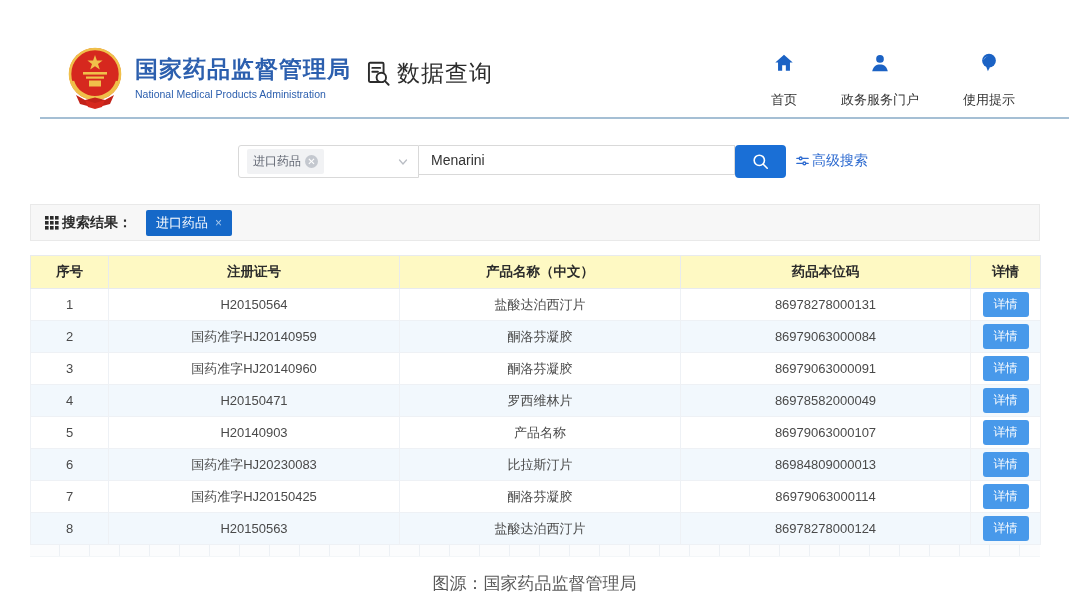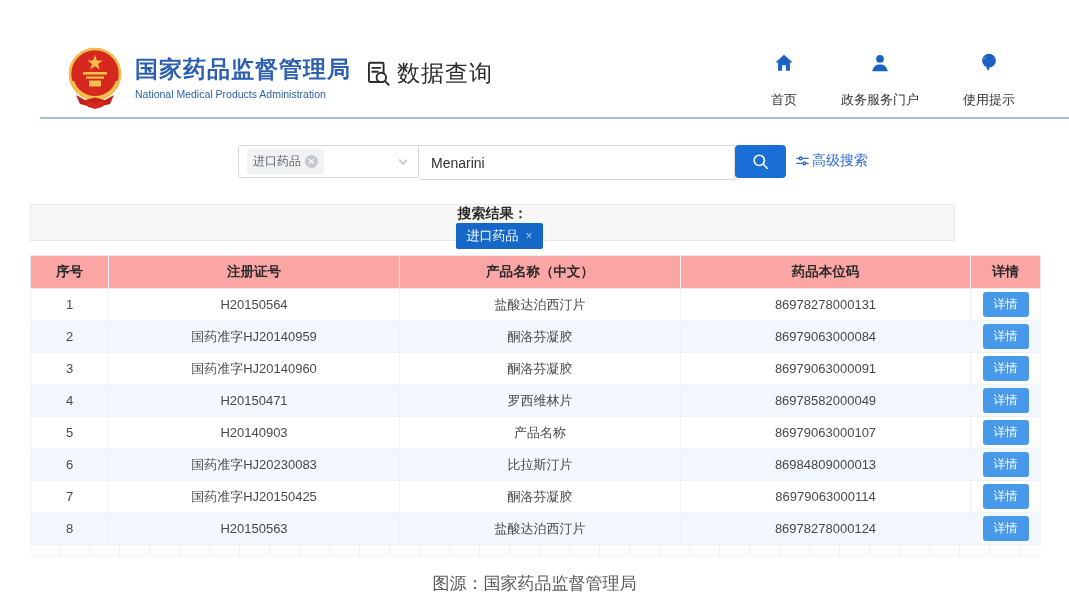--- a/index.html
+++ b/index.html
@@ -52,62 +52,62 @@
     background: #f1f2f4; border-radius: 2px; font-size: 12px; color: #5f6470;
     padding: 4px 6px; display: flex; align-items: center; gap: 4px;
   }
   .tag-close-circle {
     width: 13px; height: 13px; border-radius: 50%; background: #c4c8cf;
     color: #fff; font-size: 10px; line-height: 13px; text-align: center; cursor: pointer;
   }
   .select-chevron { position: absolute; right: 9px; top: 10px; width: 12px; height: 12px; }
 
   .keyword-input {
-    position: absolute; left: 419px; top: 0; width: 316px; height: 35px;
+    position: absolute; left: 419px; top: 0; width: 316px; height: 30px;
     border: 1px solid #d9d9d9; border-left: none; border-radius: 0;
     font-size: 14px; color: #333; padding: 0 12px; outline: none;
     font-family: "Liberation Sans", "DejaVu Sans", sans-serif;
   }
   .search-button {
     position: absolute; left: 735px; top: 0; width: 51px; height: 33px;
     background: #1a6fd6; border: none; border-radius: 4px; cursor: pointer;
     display: flex; align-items: center; justify-content: center;
   }
   .search-button svg { width: 19px; height: 19px; }
   .advanced-search {
     position: absolute; left: 795px; top: 7px; display: flex; align-items: center;
     gap: 2px; color: #2e6bd0; font-size: 14px; cursor: pointer;
   }
   .advanced-search svg { width: 15px; height: 15px; }
 
   
   .results-bar {
-    position: absolute; left: 30px; top: 204px; width: 925px; height: 37px;
+    position: absolute; left: 30px; top: 204px; width: 1010px; height: 37px;
     background: #f7f7f7; border: 1px solid #e9e9e9;
-    display: flex; align-items: center; padding: 0 14px; flex-direction: column;
+    display: flex; align-items: center; padding: 0 14px;
   }
   .grid-icon { width: 14px; height: 14px; margin-right: 3px; }
   .results-label { font-size: 14px; font-weight: bold; color: #2b2b2b; }
   .filter-tag {
     margin-left: 14px; background: #1568c8; color: #fff; font-size: 13px;
     padding: 4px 10px; border-radius: 2px; display: flex; align-items: center; gap: 7px;
   }
   .filter-tag-close { color: #a9c9ec; font-size: 12px; cursor: pointer; line-height: 1; }
 
   
   .results-table {
     position: absolute; left: 30px; top: 255px; width: 1010px;
     border-collapse: collapse; table-layout: fixed;
   }
   .results-table th, .results-table td {
     border: 1px solid #eef1f5; text-align: center; font-size: 13px;
     height: 32px; padding: 0 4px; overflow: hidden; white-space: nowrap;
   }
   .results-table thead th {
-    background: #fca5a5; font-weight: bold; color: #2b2b2b; font-size: 13.5px;
+    background: #fef9c3; font-weight: bold; color: #2b2b2b; font-size: 13.5px;
     height: 33px; border-color: #e8ebee; margin-left: 18px;
   }
   .results-table td { color: #4a4a4a; background: #fff; }
   .results-table tr.alt td { background: #f2f8fd; }
   .detail-button {
     background: #4899ea; color: #fff; border: none; border-radius: 3px;
     font-size: 12px; padding: 4px 11px; cursor: pointer;
     font-family: "Liberation Sans", "DejaVu Sans", sans-serif;
   }
 

